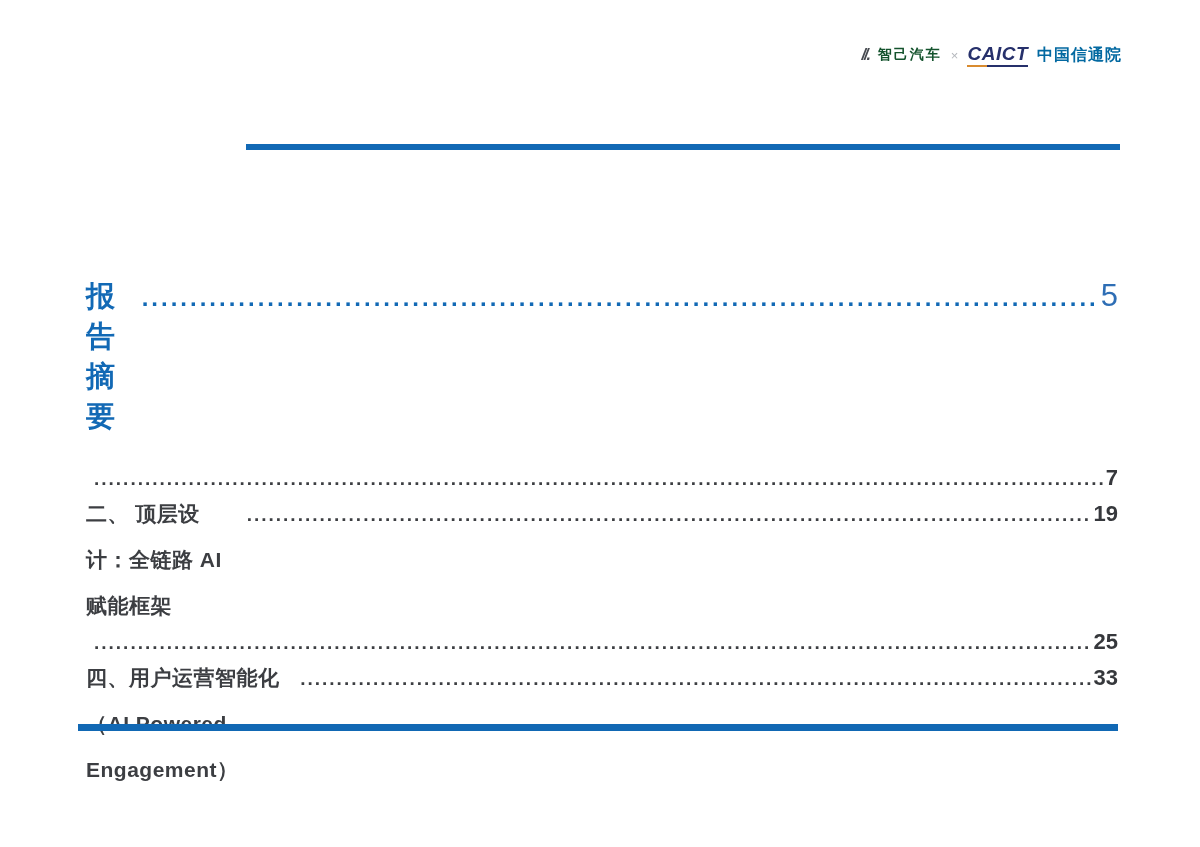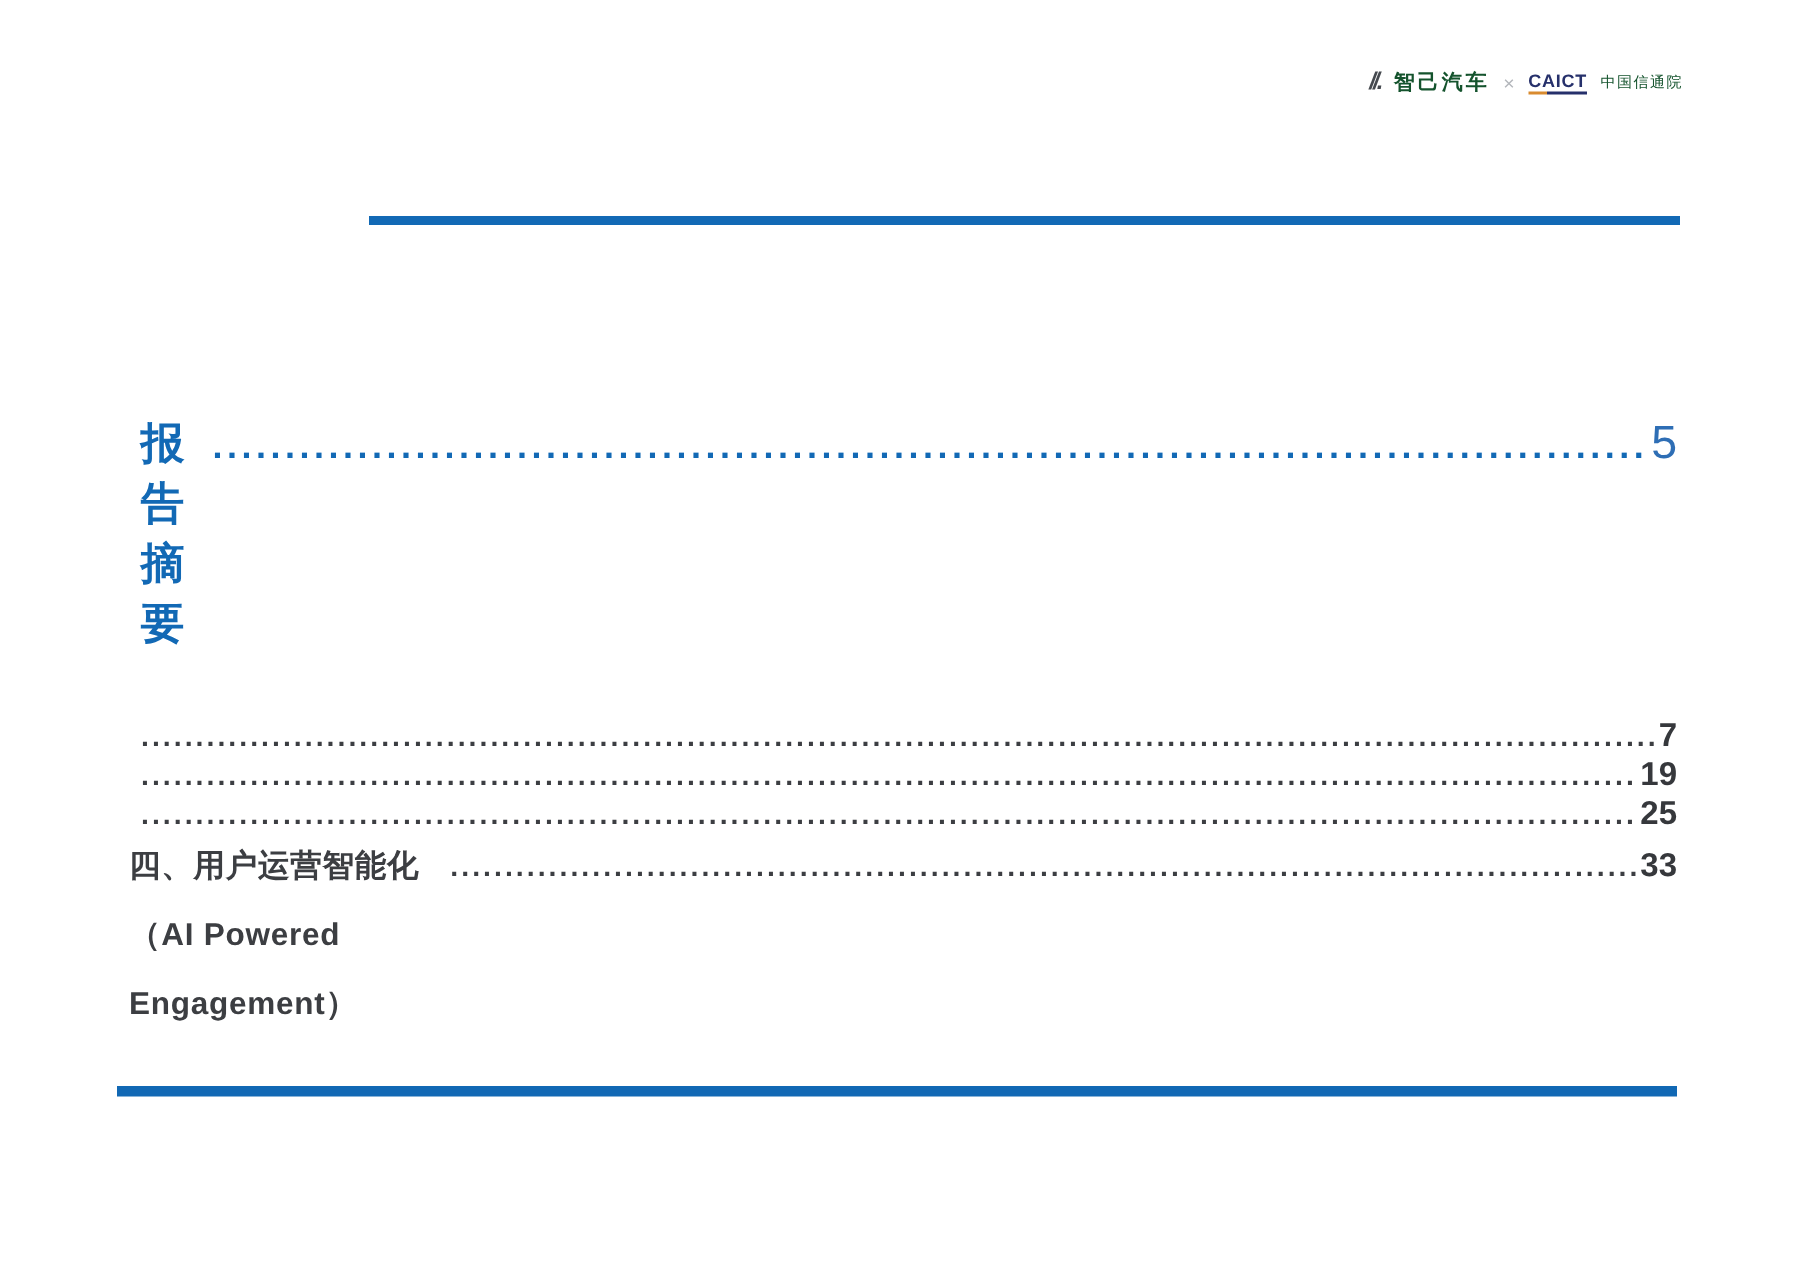--- a/index.html
+++ b/index.html
@@ -15,45 +15,45 @@
   }
   .im-mark {
     font-weight:900; font-style:italic; font-size:16px;
     color:#45494f; letter-spacing:-2px;
   }
   .im-text {
     color:#14532d; font-size:14px; font-weight:700; letter-spacing:2px;
   }
   .x-sep { color:#b4b7bc; font-size:13px; font-weight:400; }
   .caict {
-    color:#26306b; font-weight:800; font-size:12px;
+    color:#26306b; font-weight:800; font-style:italic; font-size:19px;
     letter-spacing:0.5px; padding-bottom:2px;
     background:linear-gradient(90deg,#d98b2f 0 32%,#26306b 32% 100%) left bottom/100% 2px no-repeat;
   }
-  .caict-name { color:#14532d; font-weight:400; font-size:10px; letter-spacing:1px; }
+  .caict-name { color:#0369a1; font-weight:700; font-size:16px; letter-spacing:1px; }
 
   
   .title {
     position:absolute; left:88px; top:106px;
     font-size:60px; font-weight:900; color:#1269b5; letter-spacing:3px;
     line-height:1.15;
   }
   .title-rule {
     position:absolute; left:246px; top:144px; width:874px; height:6px;
     background:#1269b5;
   }
 
   
   .toc { position:absolute; left:86px; top:276px; width:1032px; }
   .toc-row { display:flex; align-items:baseline; }
   .leader {
     flex:1 1 auto; overflow:hidden; white-space:nowrap; min-width:0;
   }
 
-  .toc-summary { color:#1269b5; margin-bottom:41px;text-align:center; }
+  .toc-summary { color:#1269b5; margin-bottom:29px; }
   .toc-summary .lbl  { font-size:29px; font-weight:800; line-height:40px; letter-spacing:1px; }
   .toc-summary .leader {
     font-size:24px; font-weight:800; letter-spacing:3px; margin:0 3px 0 10px;
     color:#1269b5;
   }
   .toc-summary .pnum { font-size:31px; font-weight:500; color:#2e6eb5; }
 
   .toc-item { color:#3c3e42; }
   .toc-item .lbl  { font-size:21px; font-weight:700; line-height:46px; letter-spacing:0.5px; }
   .toc-item .leader {
@@ -90,20 +90,21 @@
       <span class="leader">....................................................................................................................................................................................................................................................................</span>
       <span class="pnum">5</span>
     </div>
 
     <div class="toc-row toc-item">
       <span class="leader">....................................................................................................................................................................................................................................................................</span>
       <span class="pnum">7</span>
     </div>
 
     <div class="toc-row toc-item">
+      <span class="lbl">二、 顶层设计：全链路 AI 赋能框架</span>
       <span class="leader">....................................................................................................................................................................................................................................................................</span>
       <span class="pnum">19</span>
     </div>
 
     <div class="toc-row toc-item">
       <span class="leader">....................................................................................................................................................................................................................................................................</span>
       <span class="pnum">25</span>
     </div>
 
     <div class="toc-row toc-item">

